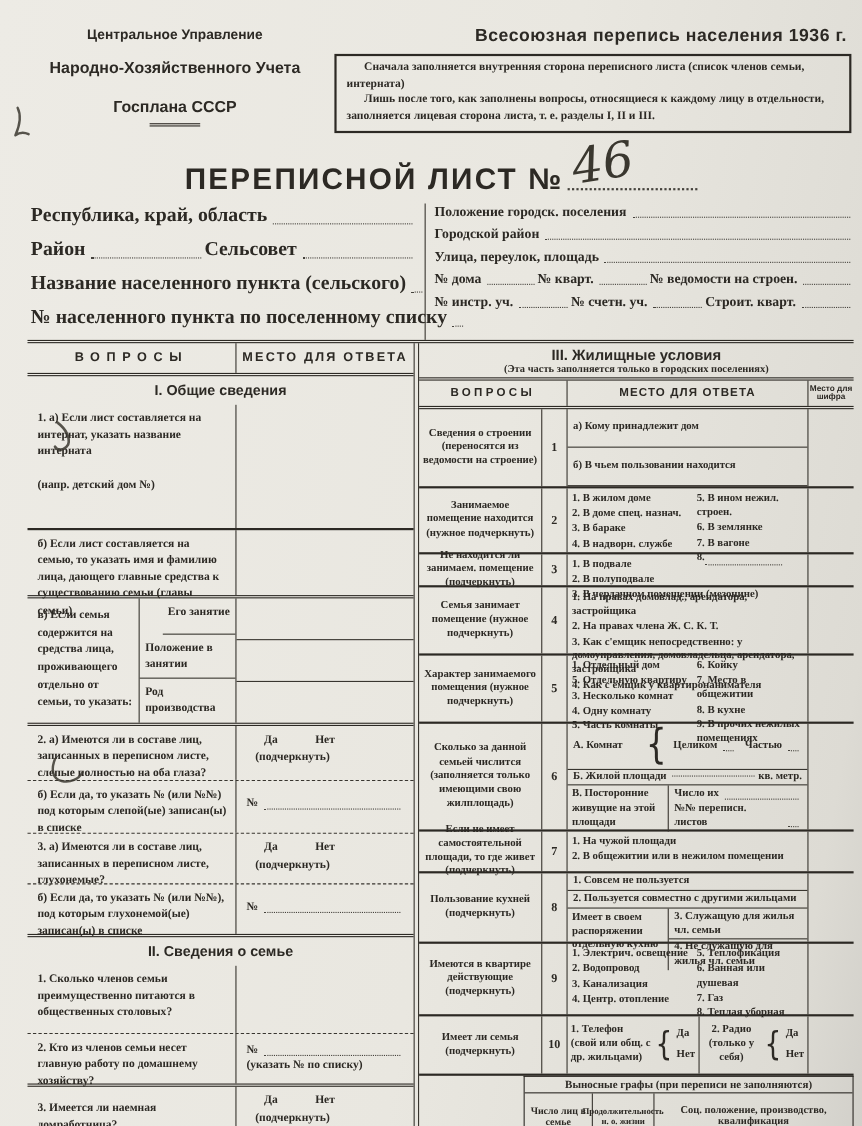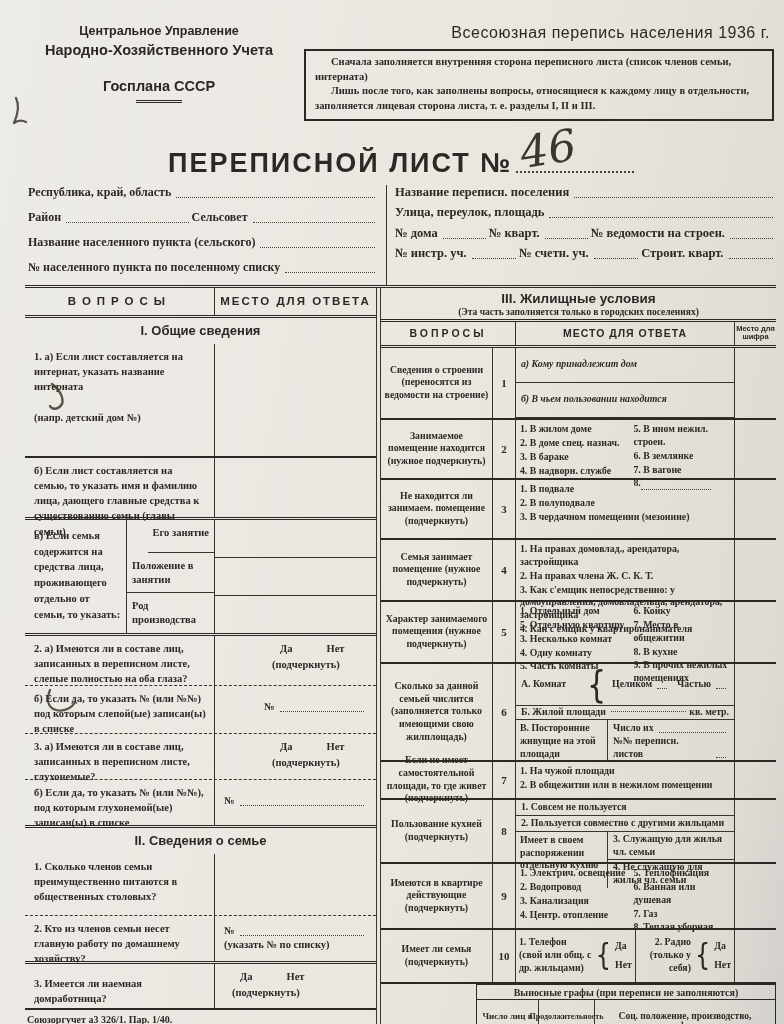--- a/index.html
+++ b/index.html
@@ -9,60 +9,60 @@
     background:linear-gradient(100deg,#edebe5 0%,#e9e7e0 55%,#dddbd4 92%,#d2d0ca 100%);
     color:#2c2924;
     font-family:"Liberation Serif", serif;
     font-weight:700;
   }
 
   
   .top { display:flex; padding:24px 10px 0 28px; }
   .org { width:262px; text-align:center; font-family:"Liberation Sans",sans-serif; font-weight:700; }
   .org .l1 { font-size:12.5px; }
-  .org .l2 { font-size:14.5px; margin-top:4px; }
+  .org .l2 { font-size:14.5px; margin-top:16px; }
   .org .l3 { font-size:14.5px; margin-top:20px; }
   .org-rule { width:46px; border-bottom:3px double #2c2924; margin:6px auto 0; }
   .top-right { flex:1; padding-left:14px; }
-  .census-title { text-align:right; font-family:"Liberation Sans",sans-serif; font-weight:400; font-size:16px; letter-spacing:.5px; padding-right:4px; }
+  .census-title { text-align:right; font-family:"Liberation Sans",sans-serif; font-weight:700; font-size:16px; letter-spacing:.5px; padding-right:4px; }
   .notice-box { border:2px solid #2c2924; margin-top:7px; padding:4px 9px 5px; font-size:10.5px; line-height:1.4; }
   .notice-box p { text-indent:16px; }
 
   
   .form-title-row { display:flex; align-items:flex-end; margin:12px 0 2px 168px; height:46px; position:relative; }
   .form-title { font-family:"Liberation Sans",sans-serif; font-weight:700; font-size:27px; letter-spacing:2px; white-space:nowrap; }
   .title-dots { width:118px; border-bottom:2px dotted #45423c; margin:0 0 6px 4px; }
   .handwritten-number { font-family:"DejaVu Serif",serif; font-style:italic; font-size:44px; font-weight:400; color:#3a372f;
     transform:rotate(-9deg); position:absolute; left:352px; top:-10px; }
 
   
   .addr { display:flex; margin:6px 8px 0 28px; }
   .addr-left { width:358px; padding-right:8px; }
   .addr-right { flex:1; border-left:1.5px solid #38352f; padding-left:8px; }
-  .aline { display:flex; align-items:flex-end; font-size:12px; white-space:nowrap; margin-bottom:10px; }
+  .aline { display:flex; align-items:flex-end; font-size:18px; white-space:nowrap; margin-bottom:10px; }
   .addr-right .aline { font-size:12.5px; margin-bottom:5.5px; }
   .dots { flex:1; border-bottom:1.6px dotted #45423c; margin:0 3px 2px 5px; min-width:10px; }
   .dl { display:inline-block; border-bottom:1.6px dotted #45423c; height:10px; vertical-align:bottom; }
 
   
   .main { display:flex; margin:0 8px 0 25px; border-top:3px double #2c2924; }
   .lt { width:366px; border-right:1.5px solid #38352f; }
   .rt { flex:1; border-left:1.5px solid #38352f; margin-left:3px; }
 
   
   .lt-colhead { display:flex; border-bottom:3px double #2c2924; height:30px; font-family:"Liberation Sans",sans-serif; font-size:11.5px; }
   .lt-colhead .q { width:190px; border-right:1.5px solid #38352f; display:flex; align-items:center; justify-content:center; letter-spacing:6px; }
   .lt-colhead .a { flex:1; display:flex; align-items:center; justify-content:center; letter-spacing:2px; }
   .lt-section { height:26px; display:flex; align-items:center; justify-content:center; font-family:"Liberation Sans",sans-serif; font-size:13px; }
   .lt-row { display:flex; }
   .lt-row .qc { width:190px; border-right:1.5px solid #38352f; padding:5px 7px 4px 9px; font-size:10.5px; line-height:1.45; }
   .lt-row .ac { flex:1; padding:6px 9px; font-size:10.5px; line-height:1.4; }
   .b-solid  { border-bottom:2px solid #2c2924; }
   .b-double { border-bottom:3px double #2c2924; }
-  .b-dash   { border-bottom:1.6px dashed #38352f;gap:40px; }
+  .b-dash   { border-bottom:1.6px dashed #38352f; }
   .q-note { margin-top:16px; }
   .yesno { display:flex; gap:34px; padding-left:16px; }
   .yn-note { padding-left:8px; margin-top:2px; }
   .numline { display:flex; align-items:flex-end; margin-top:8px; }
   .numline .dots { max-width:130px; }
 
   
   .vrow { display:flex; }
   .vrow .vq { width:102px; border-right:1.5px solid #38352f; padding:8px 4px 4px 9px; font-size:10.5px; line-height:1.5; }
   .vrow .vmid { width:88px; border-right:1.5px solid #38352f; display:flex; flex-direction:column;align-items:flex-end; }
@@ -84,21 +84,21 @@
   .rt-q { width:112px; border-right:1.3px solid #38352f; padding:4px 3px; font-size:9.8px; line-height:1.3; text-align:center; display:flex; align-items:center; justify-content:center; }
   .rt-n { width:23px; border-right:1.3px solid #38352f; display:flex; align-items:center; justify-content:center; font-size:11px; }
   .rt-a { flex:1; font-size:9.8px; line-height:1.32; }
   .rt-s { width:42px; border-left:1.3px solid #38352f; }
   .twocol { display:flex; padding:3px 4px; height:100%; }
   .twocol .c1 { width:54%; }
   .twocol .c2 { flex:1; }
   .itemlist { padding:3px 4px; }
   .itm { margin-bottom:1px; }
   
-  .stk { display:flex; flex-direction:column; height:100%;font-style:italic; }
+  .stk { display:flex; flex-direction:column; height:100%; }
   .stk .scell { flex:1; border-bottom:1.3px solid #38352f; padding:2px 5px; display:flex; align-items:center; }
   .stk .scell.last { border-bottom:none; }
   
   .r6a { display:flex; flex-direction:column; height:100%; }
   .r6-arow { height:42px; border-bottom:1.3px solid #38352f; display:flex; align-items:center; padding:2px 5px; }
   .r6-albl { width:64px; }
   .brace { font-family:"DejaVu Sans",sans-serif; font-weight:400; font-size:30px; transform:scaleY(1.25); margin:0 6px 0 2px; }
   .brace.sm { font-size:24px; margin:0 4px; }
   .r6-opts { flex:1; display:flex; flex-direction:row; gap:7px; }
   .r6-opts > div { display:flex; align-items:flex-end; }
@@ -188,21 +188,25 @@
           <span>Название населенного пункта (сельского)</span>
           <span class="dots"></span>
         </div>
       <div class="aline">
           <span>№ населенного пункта по поселенному списку</span>
           <span class="dots"></span>
         </div>
     </div>
     <div class="addr-right">
       <div class="aline">
-          <span>Название переписн. поселения</span>
+          <span>Положение городск. поселения</span>
+          <span class="dots"></span>
+        </div>
+      <div class="aline">
+          <span>Городской район</span>
           <span class="dots"></span>
         </div>
       <div class="aline">
           <span>Улица, переулок, площадь</span>
           <span class="dots"></span>
         </div>
       <div class="aline">
         <span>№ дома</span>
           <span class="dots"></span>
         <span>№ кварт.</span>
@@ -370,21 +374,21 @@
               <div class="itm">5. В ином нежил. строен.</div>
               <div class="itm">6. В землянке</div>
               <div class="itm">7. В вагоне</div>
               <div class="itm"><span>8.</span><span class="dl" style="width:70px"></span></div>
             </div>
           </div>
         </div>
         <div class="rt-s"></div>
       </div>
 
-      <div class="rt-row" style="height:60px">
+      <div class="rt-row" style="height:30px">
         <div class="rt-q">Не находится ли занимаем. помещение (подчеркнуть)</div>
         <div class="rt-n">3</div>
         <div class="rt-a itemlist">
           <div class="itm">1. В подвале</div>
           <div class="itm">2. В полуподвале</div>
           <div class="itm">3. В чердачном помещении (мезонине)</div>
         </div>
         <div class="rt-s"></div>
       </div>
 
@@ -523,21 +527,21 @@
           <div class="r10a">
             <div class="r10-half">
               <span class="r10-lbl">1. Телефон (свой или общ. с др. жильцами)</span>
               <span class="brace sm">{</span>
               <div class="r10-yn">
                 <span>Да</span>
                 <span>Нет</span>
               </div>
             </div>
             <div class="r10-half rr">
-              <span class="r10-lbl" style="text-align:right">2. Радио (только у себя)</span>
+              <span class="r10-lbl" style="text-align:center">2. Радио (только у себя)</span>
               <span class="brace sm">{</span>
               <div class="r10-yn">
                 <span>Да</span>
                 <span>Нет</span>
               </div>
             </div>
           </div>
         </div>
         <div class="rt-s"></div>
       </div>

